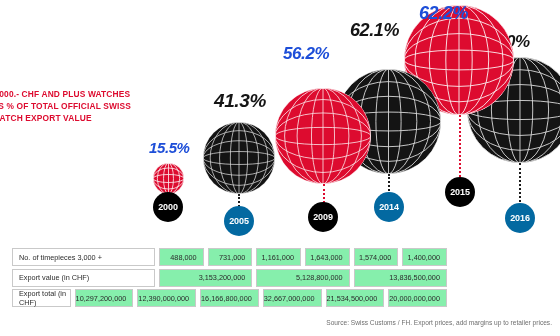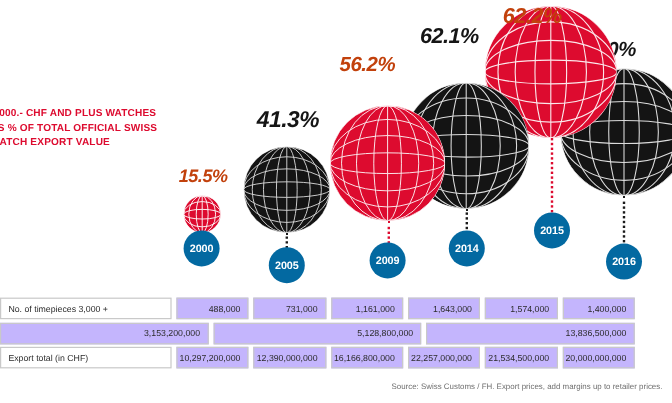--- a/index.html
+++ b/index.html
@@ -49,21 +49,21 @@
   .globe svg { display: block; }
 
   
   .pct {
     position: absolute;
     font-weight: bold;
     font-style: italic;
     white-space: nowrap;
     letter-spacing: -0.4px;
   }
-  .pct.red { color: #c2410c; font-style: italic; }
+  .pct.red { color: #1d4ed8; font-style: italic; }
   .pct.black { color: #151515; }
 
   
   .stem {
     position: absolute;
     width: 0;
     border-left-style: dotted;
     border-left-width: 2.2px;
   }
   .stem.red { border-left-color: #DD0B2F; }
@@ -75,59 +75,59 @@
     width: 30px; height: 30px;
     border-radius: 50%;
     color: #fff;
     font-size: 9px;
     font-weight: bold;
     display: flex;
     align-items: center;
     justify-content: center;
     letter-spacing: -0.1px;
   }
-  .year.red { background: #0369a1; }
+  .year.red { background: #000000; }
   .year.black { background: #0369a1; }
 
   
   .table {
     position: absolute;
-    left: 0;
+    left: 12px;
     top: 248px;
-    width: 529px;
+    width: 452px;
   }
   .trow {
     display: flex;
     height: 18px;
     margin-bottom: 2.5px;
   }
   .tlabel {
     width: 143px;
     border: 1px solid #c9c9c9;
     background: #fff;
     display: flex;
     align-items: center;
     padding-left: 6px;
     font-size: 7.3px;
     color: #2b2b2b;
     margin-right: 4px;
   }
   .tcell {
     flex: 1;
     border: 1px solid #c9c9c9;
-    background: #c4b5fd;
+    background: #86efac;
     display: flex;
     align-items: center;
     justify-content: flex-end;
     padding-right: 6px;
     font-size: 7.3px;
     color: #2b2b2b;
     margin-right: 4px;
   }
-  .tcell:last-child { margin-right: 0; }
+  .tcell:last-child { margin-right: 17px; }
 
   .source {
     position: absolute;
     right: 8px;
     top: 319px;
     font-size: 6.6px;
     color: #6f6f6f;
   }
 </style>
 </head>
@@ -276,31 +276,32 @@
       <div class="tlabel">No. of timepieces 3,000 +</div>
       <div class="tcell">488,000</div>
       <div class="tcell">731,000</div>
       <div class="tcell">1,161,000</div>
       <div class="tcell">1,643,000</div>
       <div class="tcell">1,574,000</div>
       <div class="tcell">1,400,000</div>
     </div>
 
     <div class="trow">
+      <div class="tlabel">Export value (in CHF)</div>
       <div class="tcell">3,153,200,000</div>
       <div class="tcell">5,128,800,000</div>
       <div class="tcell">13,836,500,000</div>
     </div>
 
     <div class="trow">
       <div class="tlabel">Export total (in CHF)</div>
       <div class="tcell">10,297,200,000</div>
       <div class="tcell">12,390,000,000</div>
       <div class="tcell">16,166,800,000</div>
-      <div class="tcell">22,257,000,000</div>
+      <div class="tcell">32,667,000,000</div>
       <div class="tcell">21,534,500,000</div>
       <div class="tcell">20,000,000,000</div>
     </div>
 
   </div>
 
   <div class="source">Source: Swiss Customs / FH. Export prices, add margins up to retailer prices.</div>
 
 </div>
 

